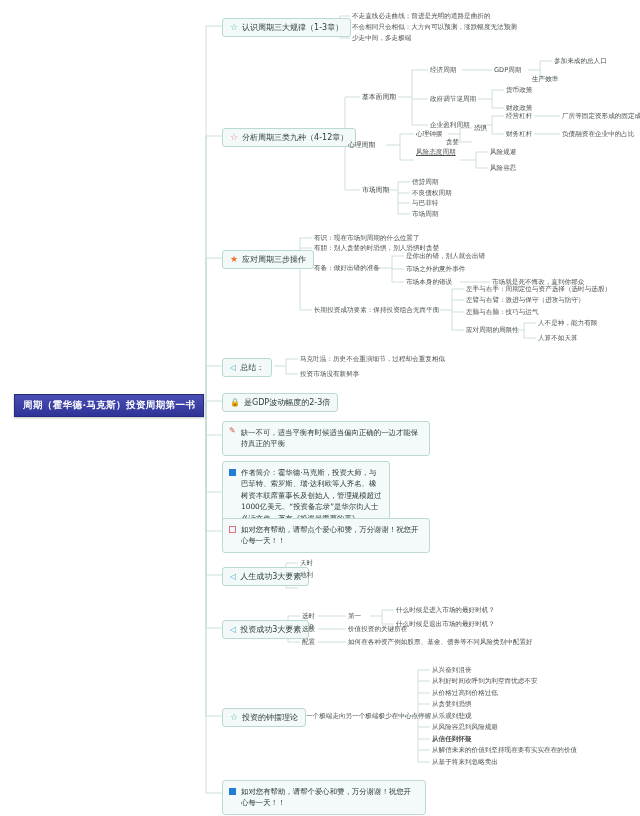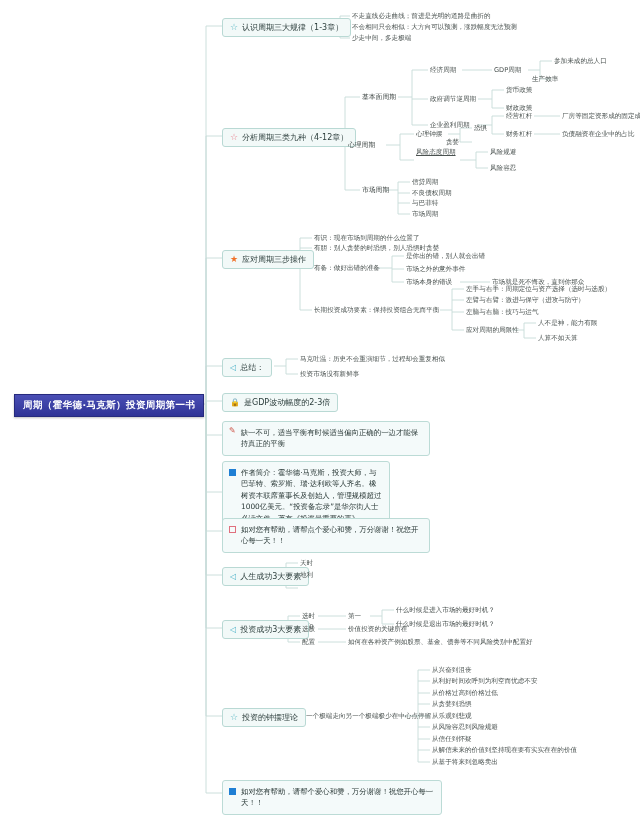--- a/index.html
+++ b/index.html
@@ -357,22 +357,22 @@
     <span class="ic ic-star-hollow">☆</span>
     <span>投资的钟摆理论</span>
   </div>
   <div class="leaf" style="left:306px; top:713px;">一个极端走向另一个极端极少在中心点停留</div>
   <div class="leaf" style="left:432px; top:667px;">从兴奋到沮丧</div>
   <div class="leaf" style="left:432px; top:678px;">从利好时间欢呼到为利空而忧虑不安</div>
   <div class="leaf" style="left:432px; top:690px;">从价格过高到价格过低</div>
   <div class="leaf" style="left:432px; top:701px;">从贪婪到恐惧</div>
   <div class="leaf" style="left:432px; top:713px;">从乐观到悲观</div>
   <div class="leaf" style="left:432px; top:724px;">从风险容忍到风险规避</div>
-  <div class="leaf" style="left:432px; top:736px;">从信任到怀疑</div>
+  <div class="leaf" style="left:432px; top:736px;font-weight:bold;">从信任到怀疑</div>
   <div class="leaf" style="left:432px; top:747px;">从解信未来的价值到坚持现在要有实实在在的价值</div>
   <div class="leaf" style="left:432px; top:759px;">从基于将来到忽略卖出</div>
 
-  <div class="node notebox" style="left:222px; top:780px; width:220px;">
+  <div class="node notebox" style="left:222px; top:780px; width:204px;">
     <span class="ic ic-sq-blue"></span>
     <span class="txt">如对您有帮助，请帮个爱心和赞，万分谢谢！祝您开心每一天！！</span>
   </div>
 
 </div>
 
 </body></html>

